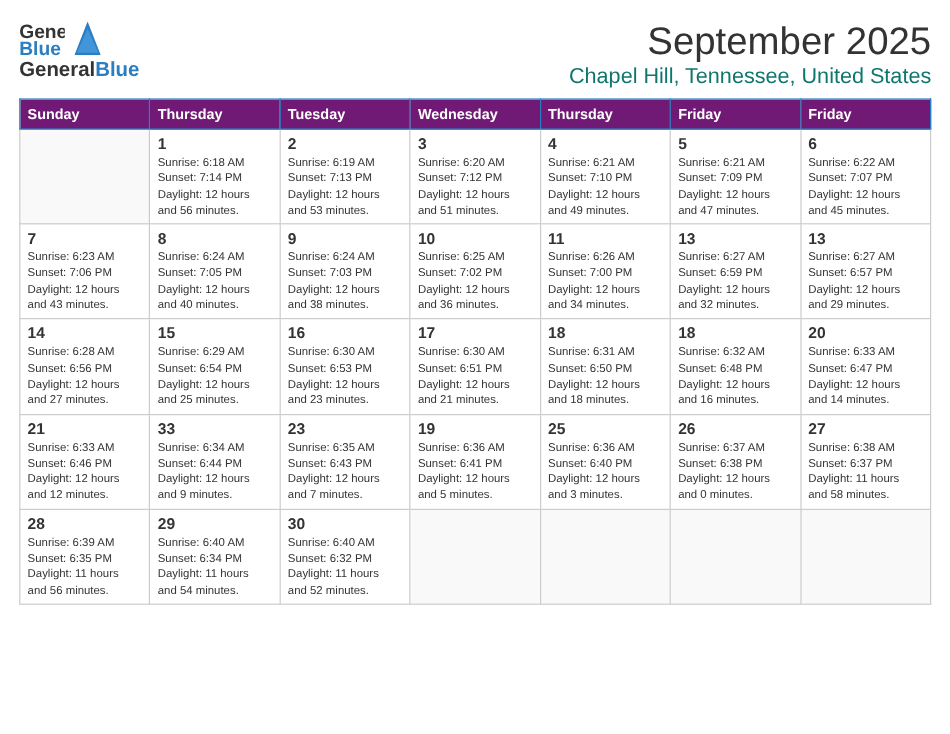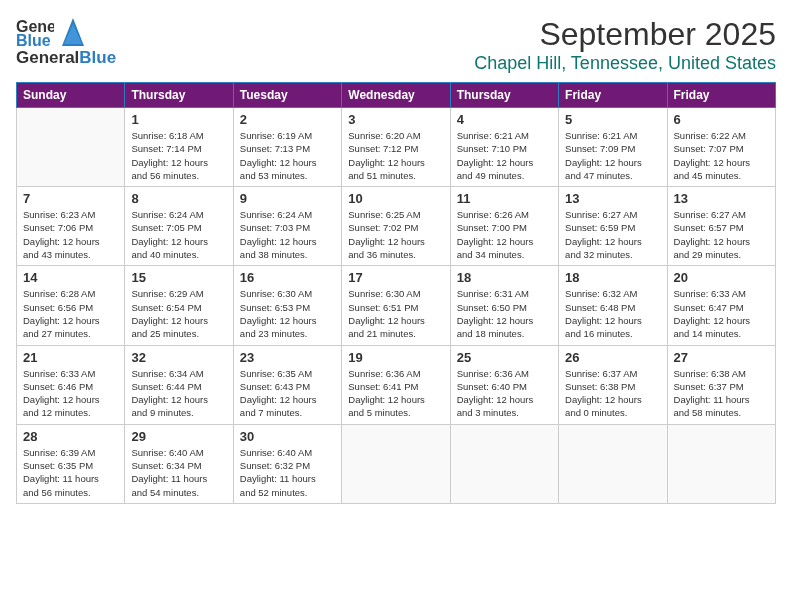--- a/index.html
+++ b/index.html
@@ -202,21 +202,21 @@
           <div class="day-number">20</div>
           <div class="day-info">Sunrise: 6:33 AM<br>Sunset: 6:47 PM<br>Daylight: 12 hours<br>and 14 minutes.</div>
         </td>
       </tr>
       <tr>
         <td>
           <div class="day-number">21</div>
           <div class="day-info">Sunrise: 6:33 AM<br>Sunset: 6:46 PM<br>Daylight: 12 hours<br>and 12 minutes.</div>
         </td>
         <td>
-          <div class="day-number">32</div>
+          <div class="day-number">33</div>
           <div class="day-info">Sunrise: 6:34 AM<br>Sunset: 6:44 PM<br>Daylight: 12 hours<br>and 9 minutes.</div>
         </td>
         <td>
           <div class="day-number">23</div>
           <div class="day-info">Sunrise: 6:35 AM<br>Sunset: 6:43 PM<br>Daylight: 12 hours<br>and 7 minutes.</div>
         </td>
         <td>
           <div class="day-number">19</div>
           <div class="day-info">Sunrise: 6:36 AM<br>Sunset: 6:41 PM<br>Daylight: 12 hours<br>and 5 minutes.</div>
         </td>

